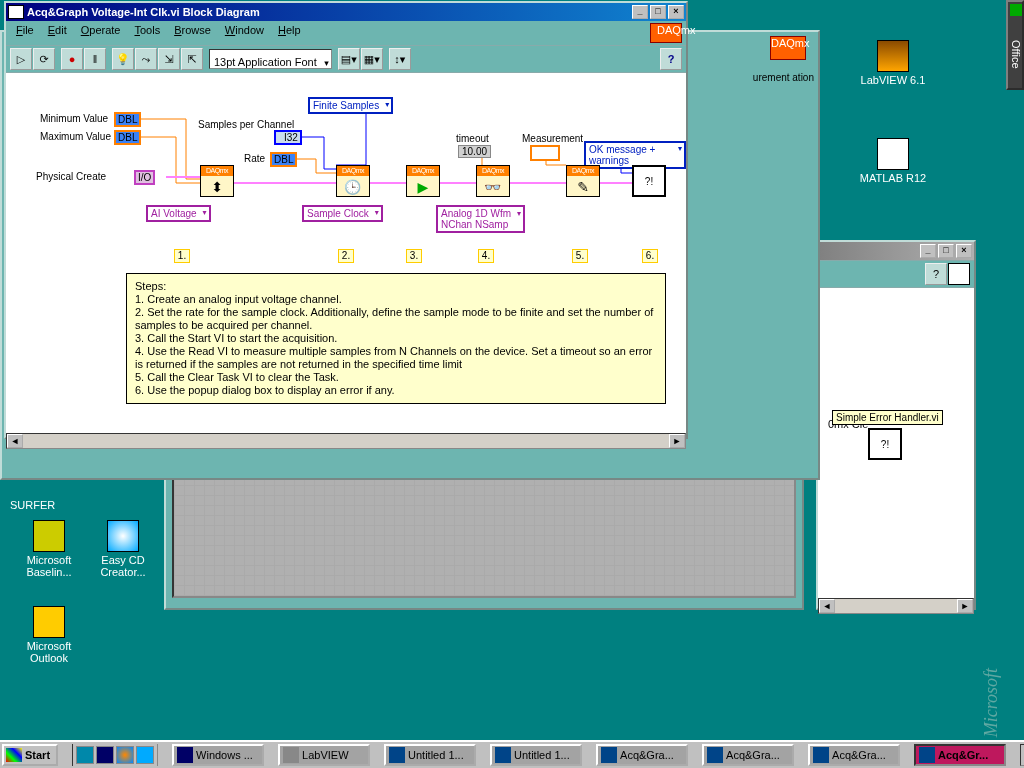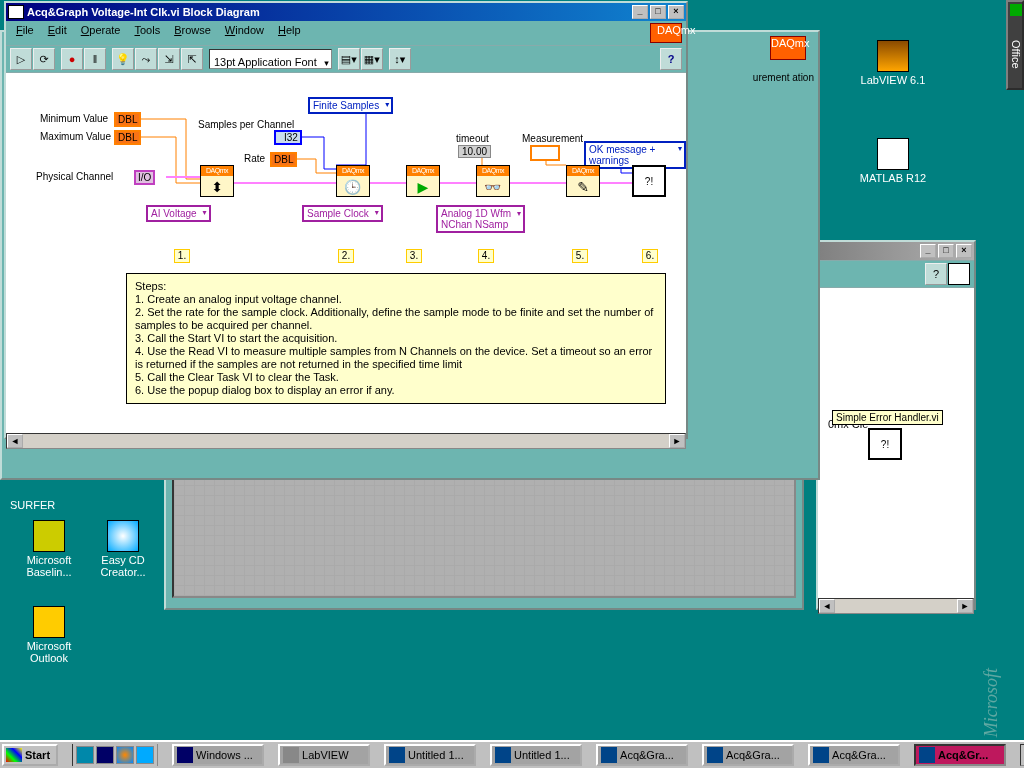--- a/index.html
+++ b/index.html
@@ -30,21 +30,21 @@
 .fontsel { height:20px; background:#fff; border:1px inset #888; padding:4px 14px 0 4px; font-size:11px; position:relative; display:flex; align-items:flex-end;}
 .fontsel::after { content:"▾"; position:absolute; right:2px; font-size:9px; }
 
 
 .canvas { background:#fff; position:relative; overflow:hidden; }
 .scrollbar-h { height:16px; background:#c0c0c0; border:1px inset #888; display:flex; }
 .scrollbar-h .arrow, .scrollbar-v .arrow { width:16px; height:14px; background:#c0c0c0; border:1px outset #fff; text-align:center; font-size:9px; line-height:12px;}
 .scrollbar-h .track { flex:1; background:#d4d0c8; }
 
 
-.const { position:absolute; background:#f97316; border:2px solid #ff8000; padding:0 2px; font-size:10px; color:#000; }
+.const { position:absolute; background:#3b82f6; border:2px solid #ff8000; padding:0 2px; font-size:10px; color:#000; }
 .const.dbl { border-color:#ff8000; }
 .const.i32 { border-color:#0000ff;padding-left:8px; }
 .node { position:absolute; width:34px; height:32px; background:#fff6c8; border:1px solid #000; }
 .node .hdr { height:10px; background:#ff8000; color:#fff; font-size:7px; text-align:center; line-height:10px; letter-spacing:-0.5px;}
 .node .body { height:22px; display:flex; align-items:center; justify-content:center; font-size:14px; }
 .ringsel { position:absolute; background:#fff; border:2px solid; padding:1px 12px 1px 3px; font-size:10px; }
 .ringsel::after { content:"▾"; position:absolute; right:2px; top:1px; font-size:8px; }
 .ringsel.blue { border-color:#0020c0; color:#0020c0; }
 .ringsel.purple { border-color:#a020a0; color:#a020a0; }
 .lbl { position:absolute; font-size:10px; color:#000; }
@@ -198,21 +198,21 @@
       <path class="wire pink" d="M502 110 L560 110"></path>
       <path class="wire orange" d="M540 80 L540 92 L560 92"></path>
       <path class="wire pink" d="M592 110 L626 110"></path>
       <path class="wire blue" d="M626 100 L615 100 L615 78 L626 78" stroke="#0020c0"></path>
     </svg>
 
     <div class="lbl" style="left:34px;top:40px">Minimum Value</div>
     <div class="const dbl" style="left:108px;top:39px">DBL</div>
     <div class="lbl" style="left:34px;top:58px">Maximum Value</div>
     <div class="const dbl" style="left:108px;top:57px">DBL</div>
-    <div class="lbl" style="left:30px;top:98px">Physical Channel</div>
+    <div class="lbl" style="left:30px;top:98px">Physical Create</div>
     <div class="const" style="left:128px;top:97px;border-color:#c040c0;background:#e0c0e0">I/O</div>
 
     <div class="lbl" style="left:192px;top:46px">Samples per Channel</div>
     <div class="const i32" style="left:268px;top:57px;background:#cde">I32</div>
     <div class="lbl" style="left:238px;top:80px">Rate</div>
     <div class="const dbl" style="left:264px;top:79px">DBL</div>
 
     <div class="ringsel blue" style="left:302px;top:24px">Finite Samples</div>
 
     <div class="lbl" style="left:450px;top:60px">timeout</div>

